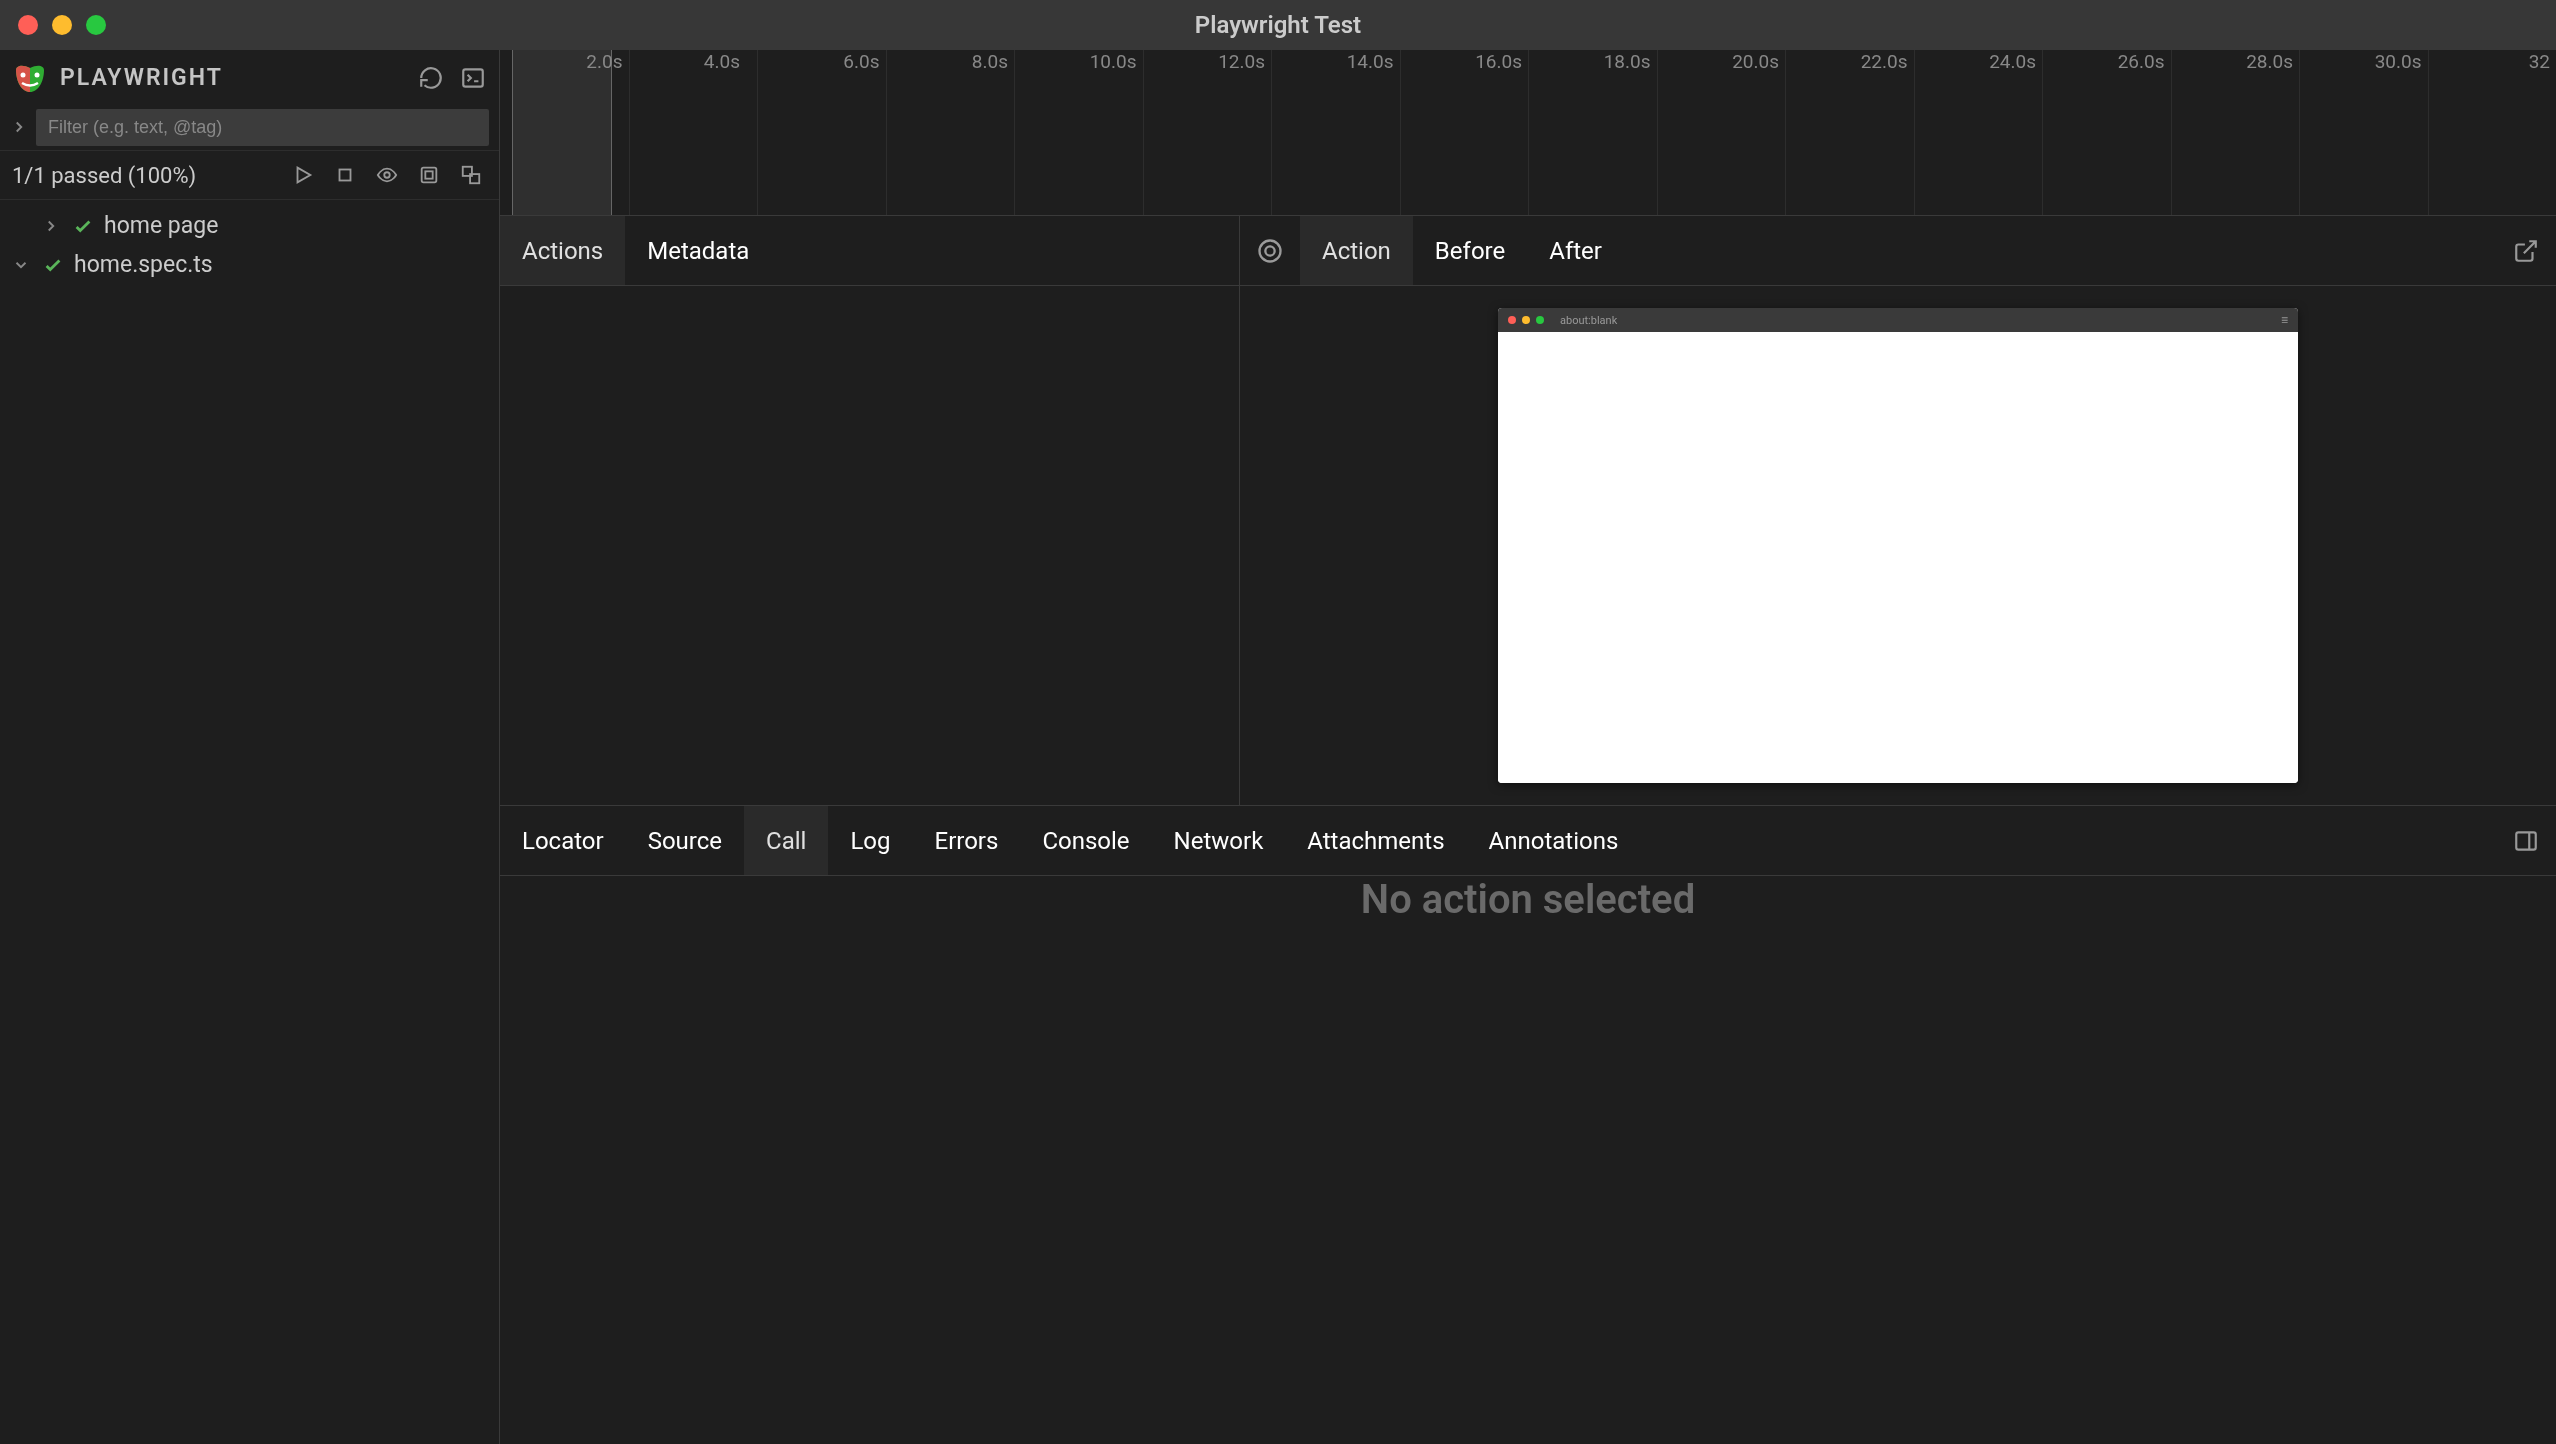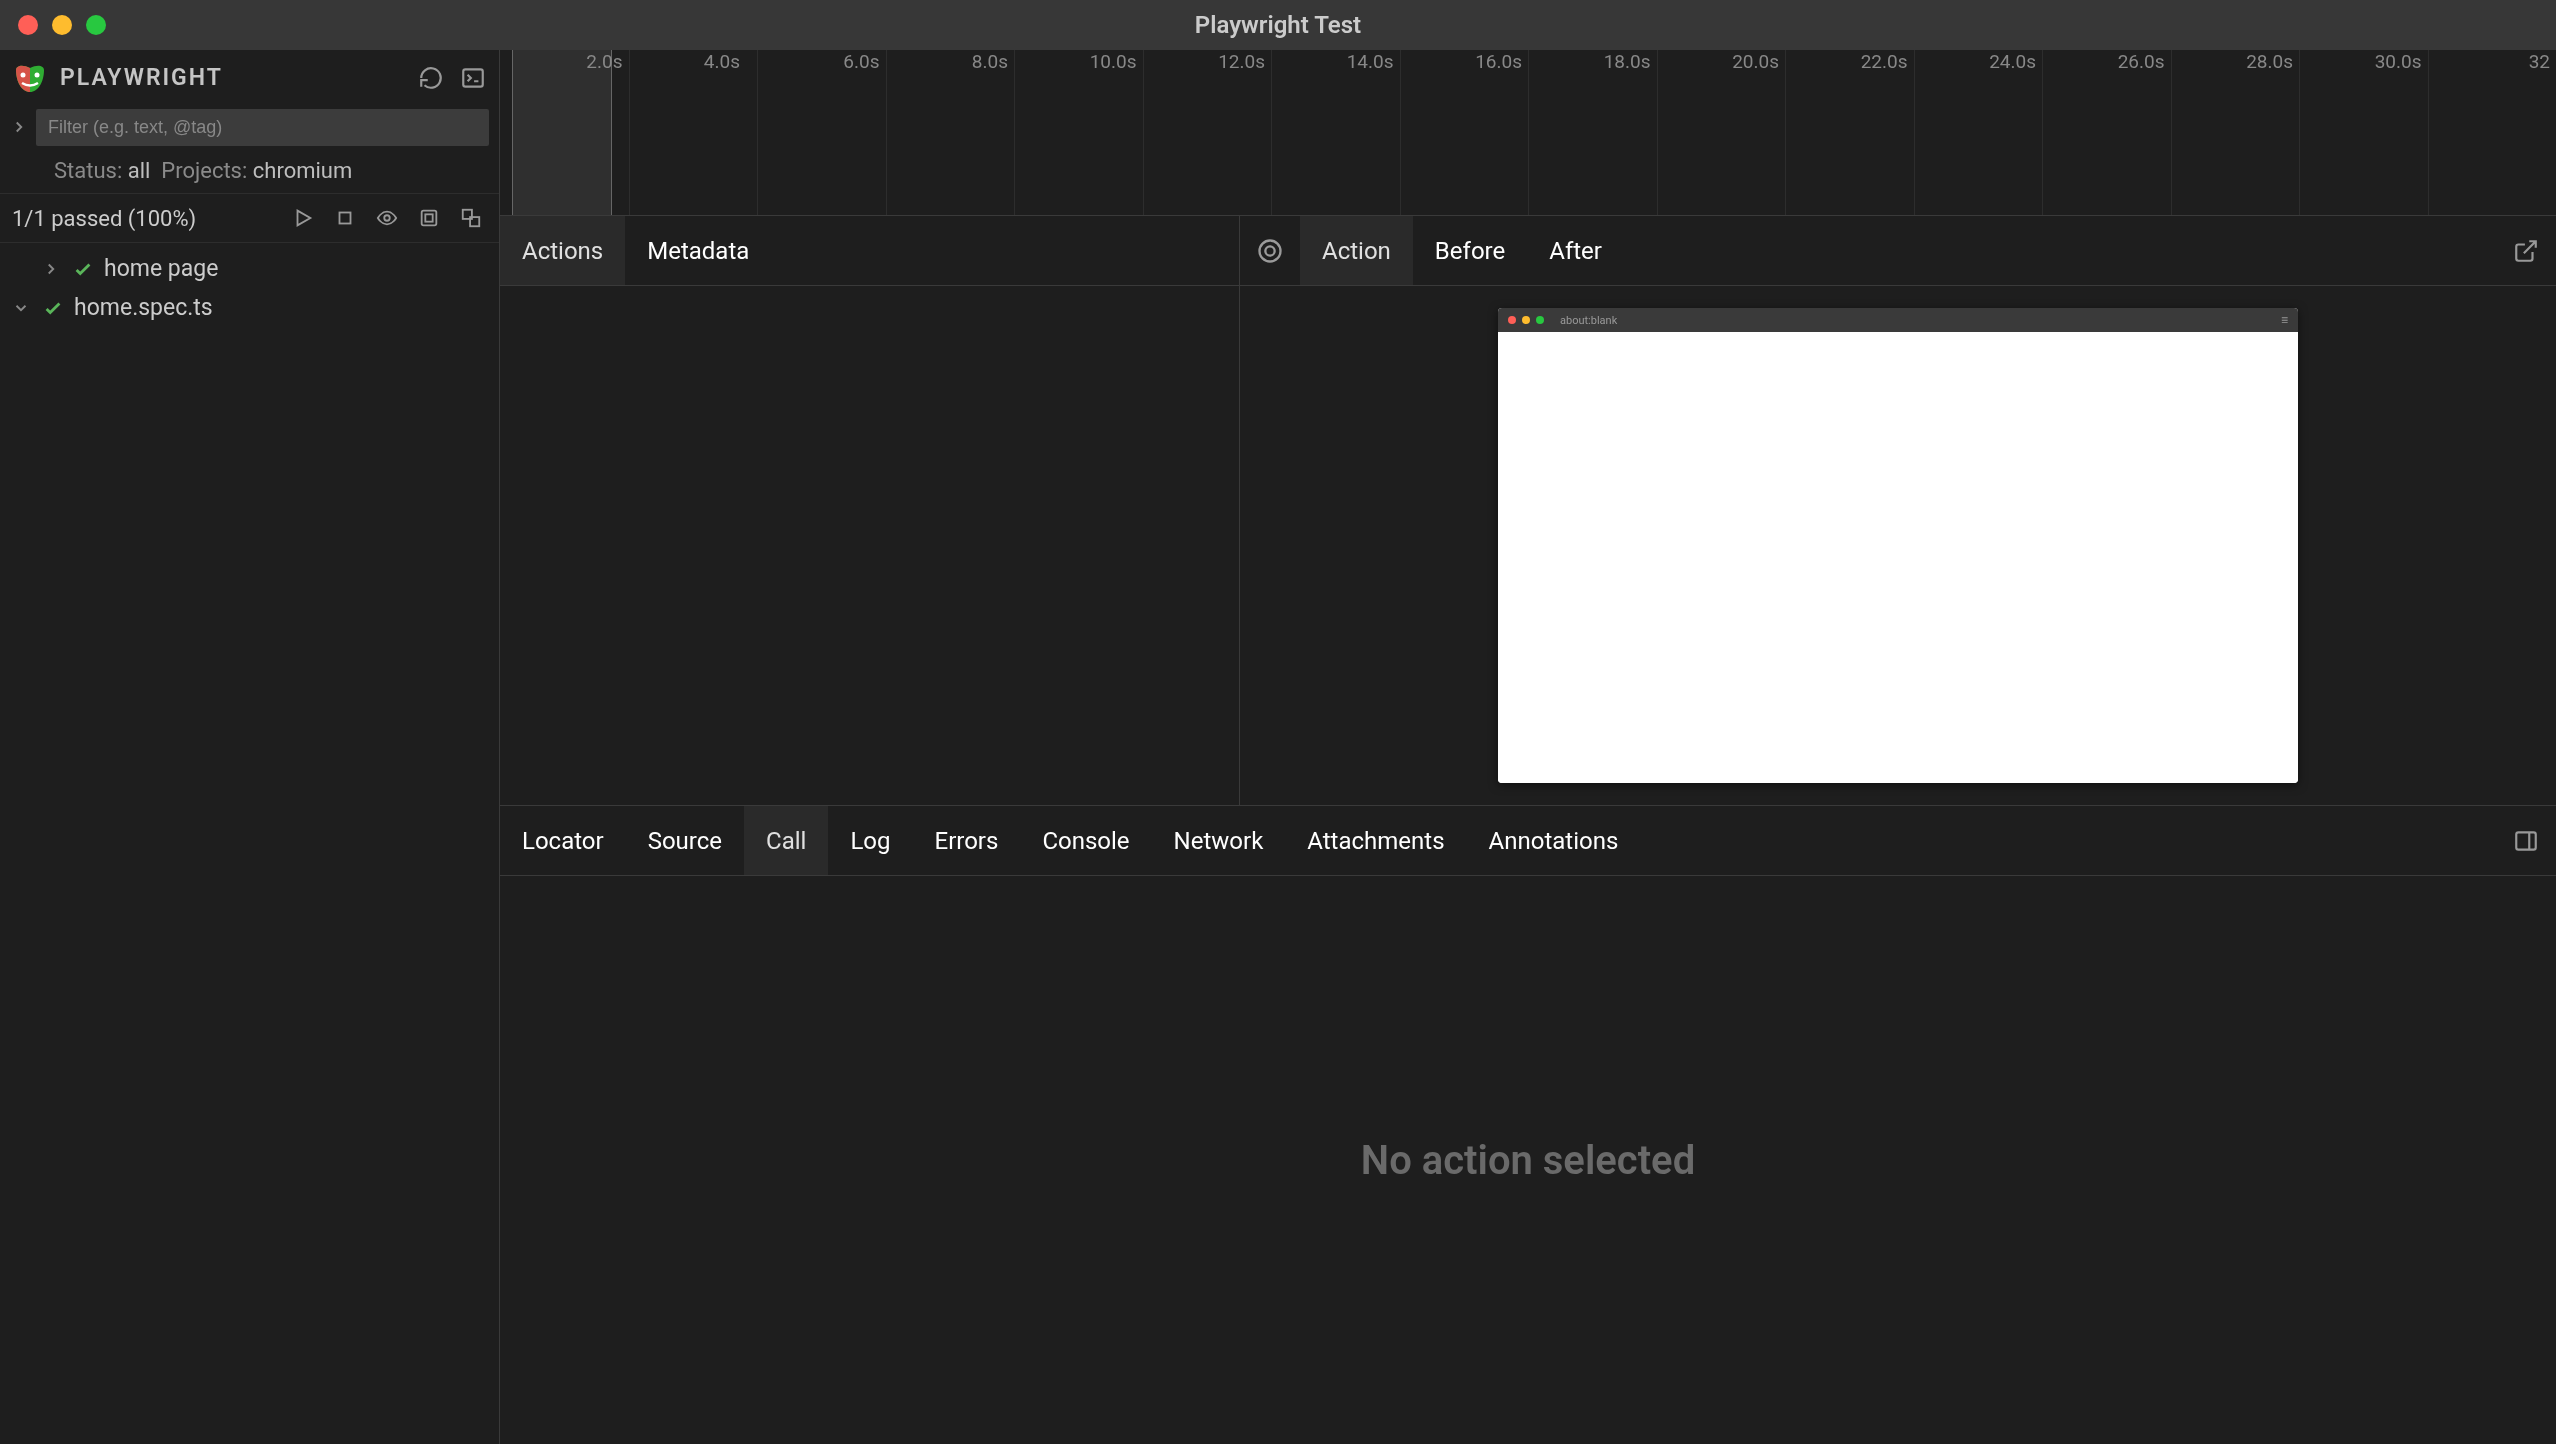--- a/index.html
+++ b/index.html
@@ -257,21 +257,20 @@
 }
 .bottom-tabbar {
   display: flex;
   height: 70px;
   border-bottom: 1px solid #3a3a3a;
   align-items: stretch;
 }
 .bottom-body {
   flex: 1;
   display: flex;
-  align-items: center;
   justify-content: center;
 }
 .no-action {
   color: #6a6a6a;
   font-size: 40px;
   font-weight: 600;
 }
 
 svg { display: block; }
 </style>
@@ -316,26 +315,20 @@
 
     <div class="filter-row">
       <div class="chevron-small">
         <svg width="18" height="18" viewBox="0 0 24 24" fill="none" stroke="currentColor" stroke-width="2.5">
             <path d="M9 6l6 6-6 6"></path>
           </svg>
       </div>
       <input class="filter-input" placeholder="Filter (e.g. text, @tag)" style="">
     </div>
 
-    <div class="status-row">
-      <span>Status:</span>
-      <span class="val">all</span>
-      &nbsp;<span>Projects:</span>
-      <span class="val">chromium</span>
-    </div>
 
     <div class="test-status-row">
       <div class="pass-count">1/1 passed (100%)</div>
       <div class="test-controls">
         <div class="icon-btn">
           <svg width="22" height="22" viewBox="0 0 24 24" fill="none" stroke="currentColor" stroke-width="2">
               <path d="M6 4l14 8-14 8V4z"></path>
             </svg>
         </div>
         <div class="icon-btn">

